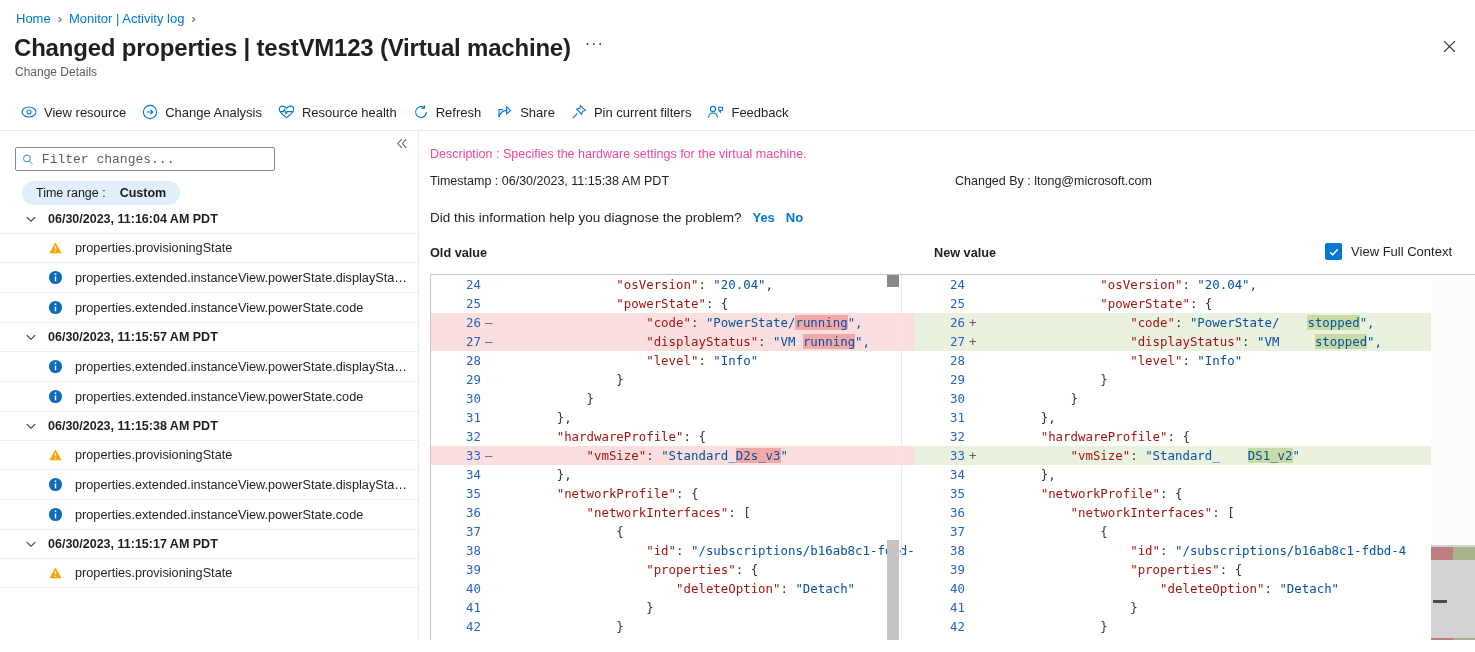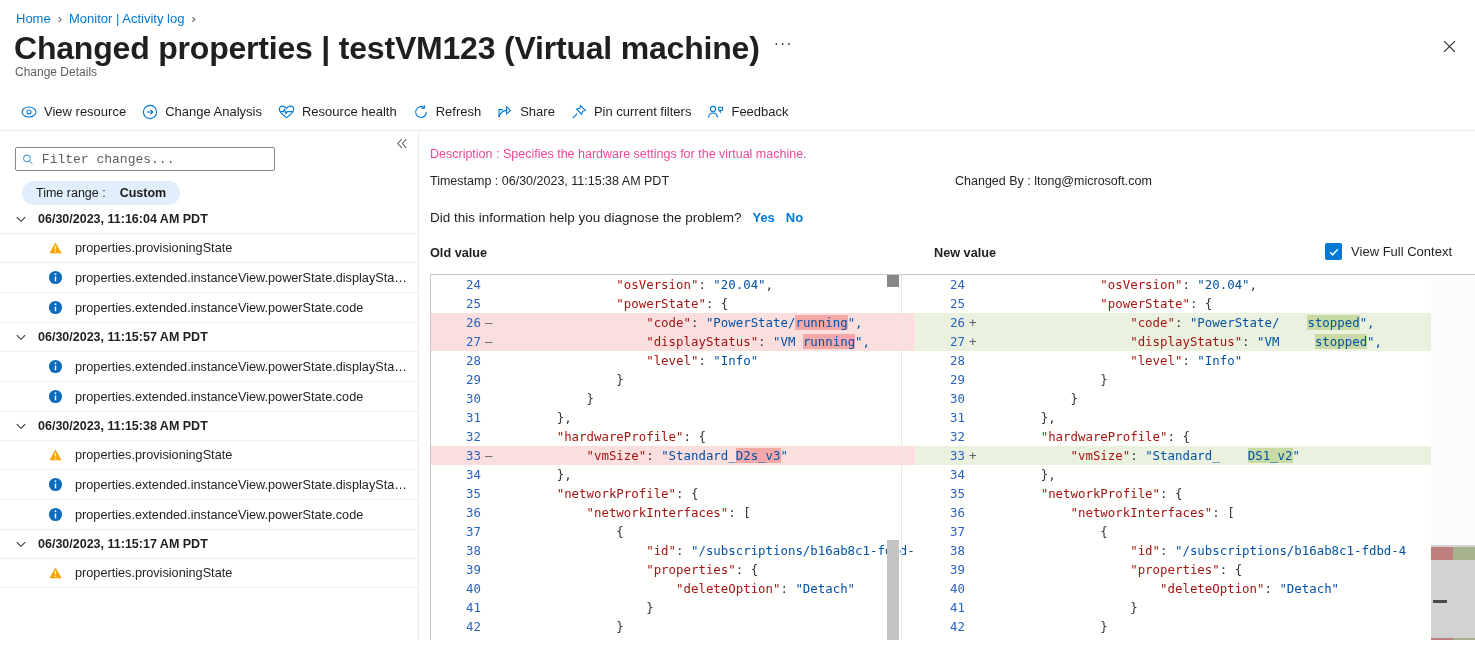--- a/index.html
+++ b/index.html
@@ -39,21 +39,21 @@
   }
 
   
   .title-row {
     display: flex;
     align-items: center;
     padding: 4px 0 0 14px;
     position: relative;
   }
   .page-title {
-    font-size: 32px;
+    font-size: 24px;
     font-weight: 600;
     color: #201f1e;
     letter-spacing: -0.2px;
     line-height: 32px;
     white-space: nowrap;
   }
   .title-ellipsis {
     color: #323130;
     font-size: 16px;
     margin-left: 14px;
@@ -86,21 +86,21 @@
   .cmdbar {
     display: flex;
     align-items: center;
     padding: 0 0 0 14px;
     height: 36px;
     margin-top: 14px;
     border-bottom: 1px solid #edebe9;
   }
   .cmd {
     display: flex;
-    align-items: flex-start;
+    align-items: center;
     gap: 7px;
     padding: 5px 9px 5px 7px;
     cursor: pointer;
     white-space: nowrap;
     font-size: 13px;
     color: #201f1e;
     border-radius: 2px;
   }
   .cmd svg { display: block; }
 
@@ -166,21 +166,21 @@
     font-size: 12.5px;
     color: #1b1a19;
     cursor: pointer;
   }
   .pill b { font-weight: 700; margin-left: 14px; }
 
   .group-header {
     display: flex;
     align-items: center;
     gap: 10px;
-    padding: 7px 0 7px 14px;
+    padding: 7px 0 7px 24px;
     font-size: 12.5px;
     font-weight: 700;
     color: #201f1e;
     cursor: pointer;
     border-bottom: 1px solid #f0eeec;
   }
   .chev { color: #323130; display: flex; }
 
   .change-item {
     display: flex;

